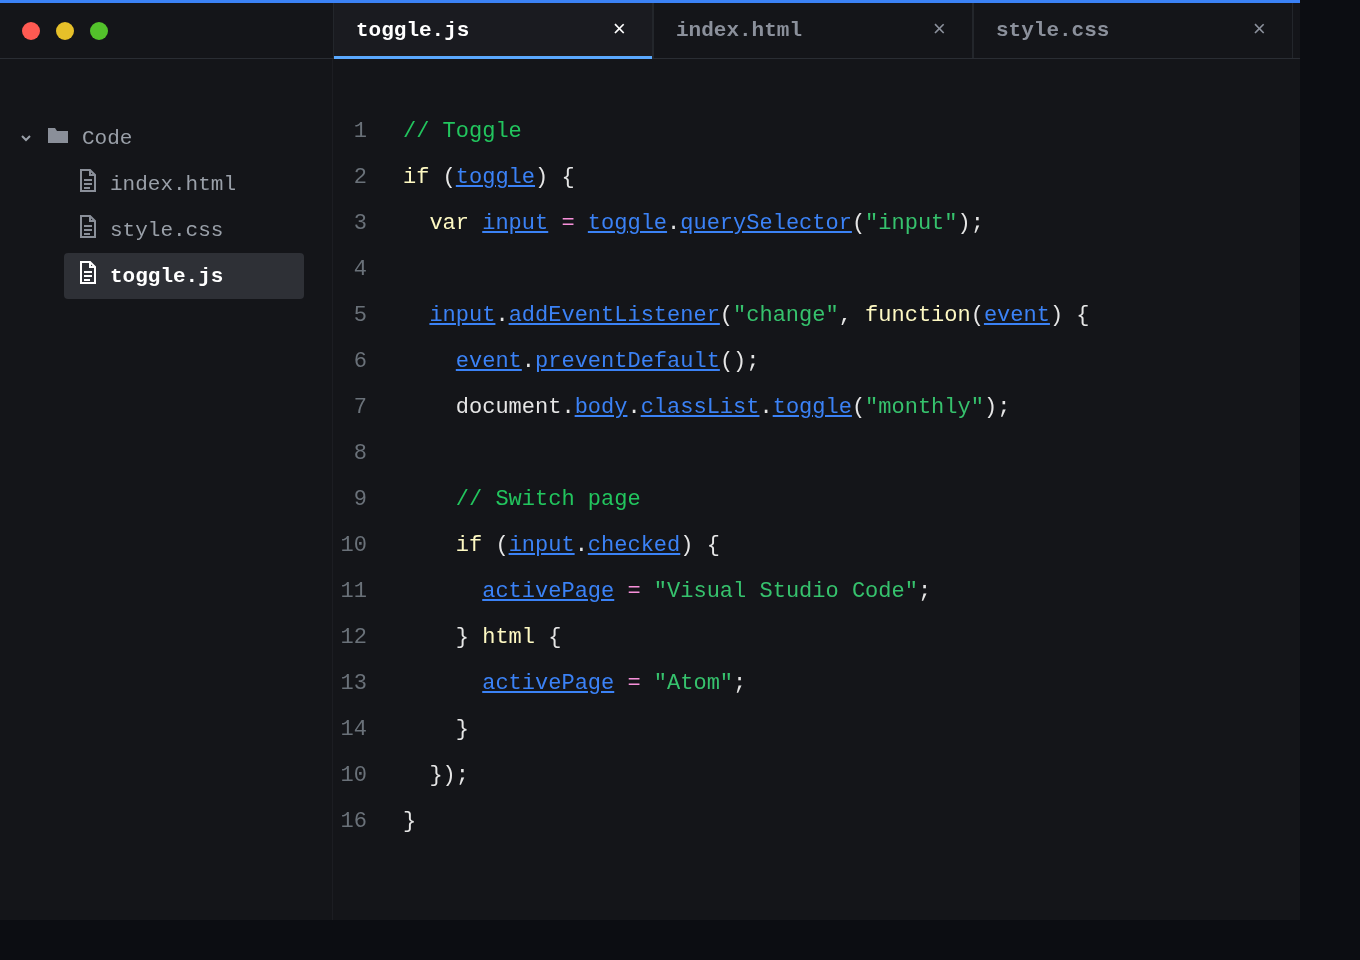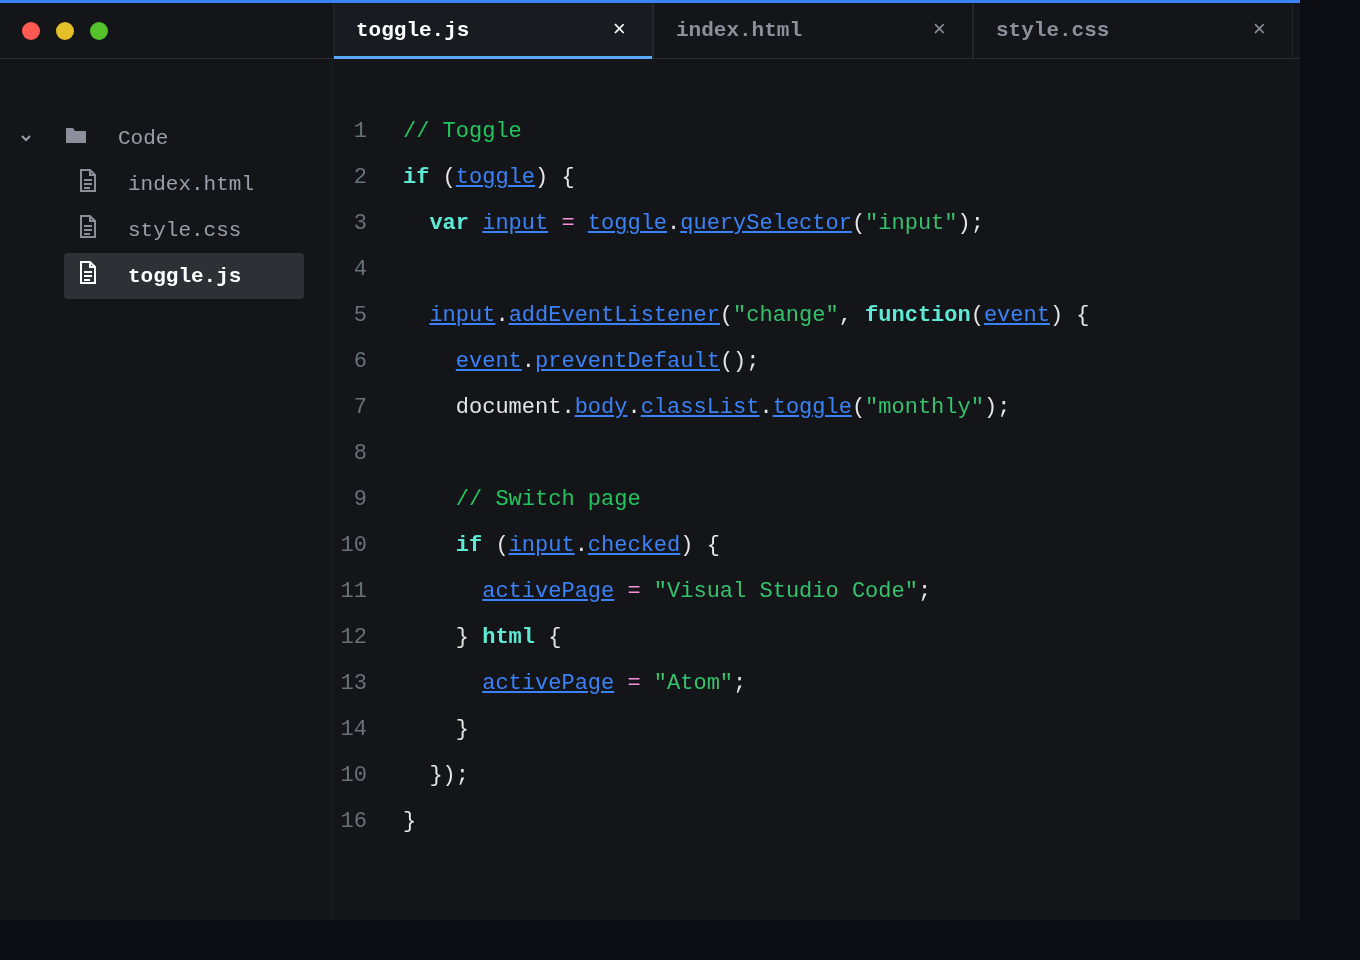--- a/index.html
+++ b/index.html
@@ -115,21 +115,21 @@
     padding-top: 56px;
     padding-left: 12px;
     box-sizing: border-box;
     border-right: 1px solid #1c1d22;
   }
 
   .tree-root, .tree-item {
     display: flex;
     align-items: center;
     height: 46px;
-    gap: 30px;
+    gap: 12px;
     color: #9aa0a9;
     font-size: 21px;
     border-radius: 4px;
     padding: 0 10px;
     box-sizing: border-box;
     cursor: pointer;
   }
 
   .tree-root { padding-left: 6px; }
 
@@ -191,21 +191,21 @@
     user-select: none;
   }
 
   .code {
     white-space: pre;
     color: #e6e6e6;
   }
 
   
   .tk-comment   { color: #22c55e; }
-  .tk-keyword   { color: #5eead4; font-weight: 700; }
+  .tk-keyword   { color: #fef9c3; font-weight: 400; }
   .tk-prop      { color: #3b82f6; text-decoration: underline; }
   .tk-string    { color: #36c26d; }
   .tk-var       { color: #f890da; }
 
   
   .editor::-webkit-scrollbar { display:none; }
 
 </style>
 </head>
 <body>

